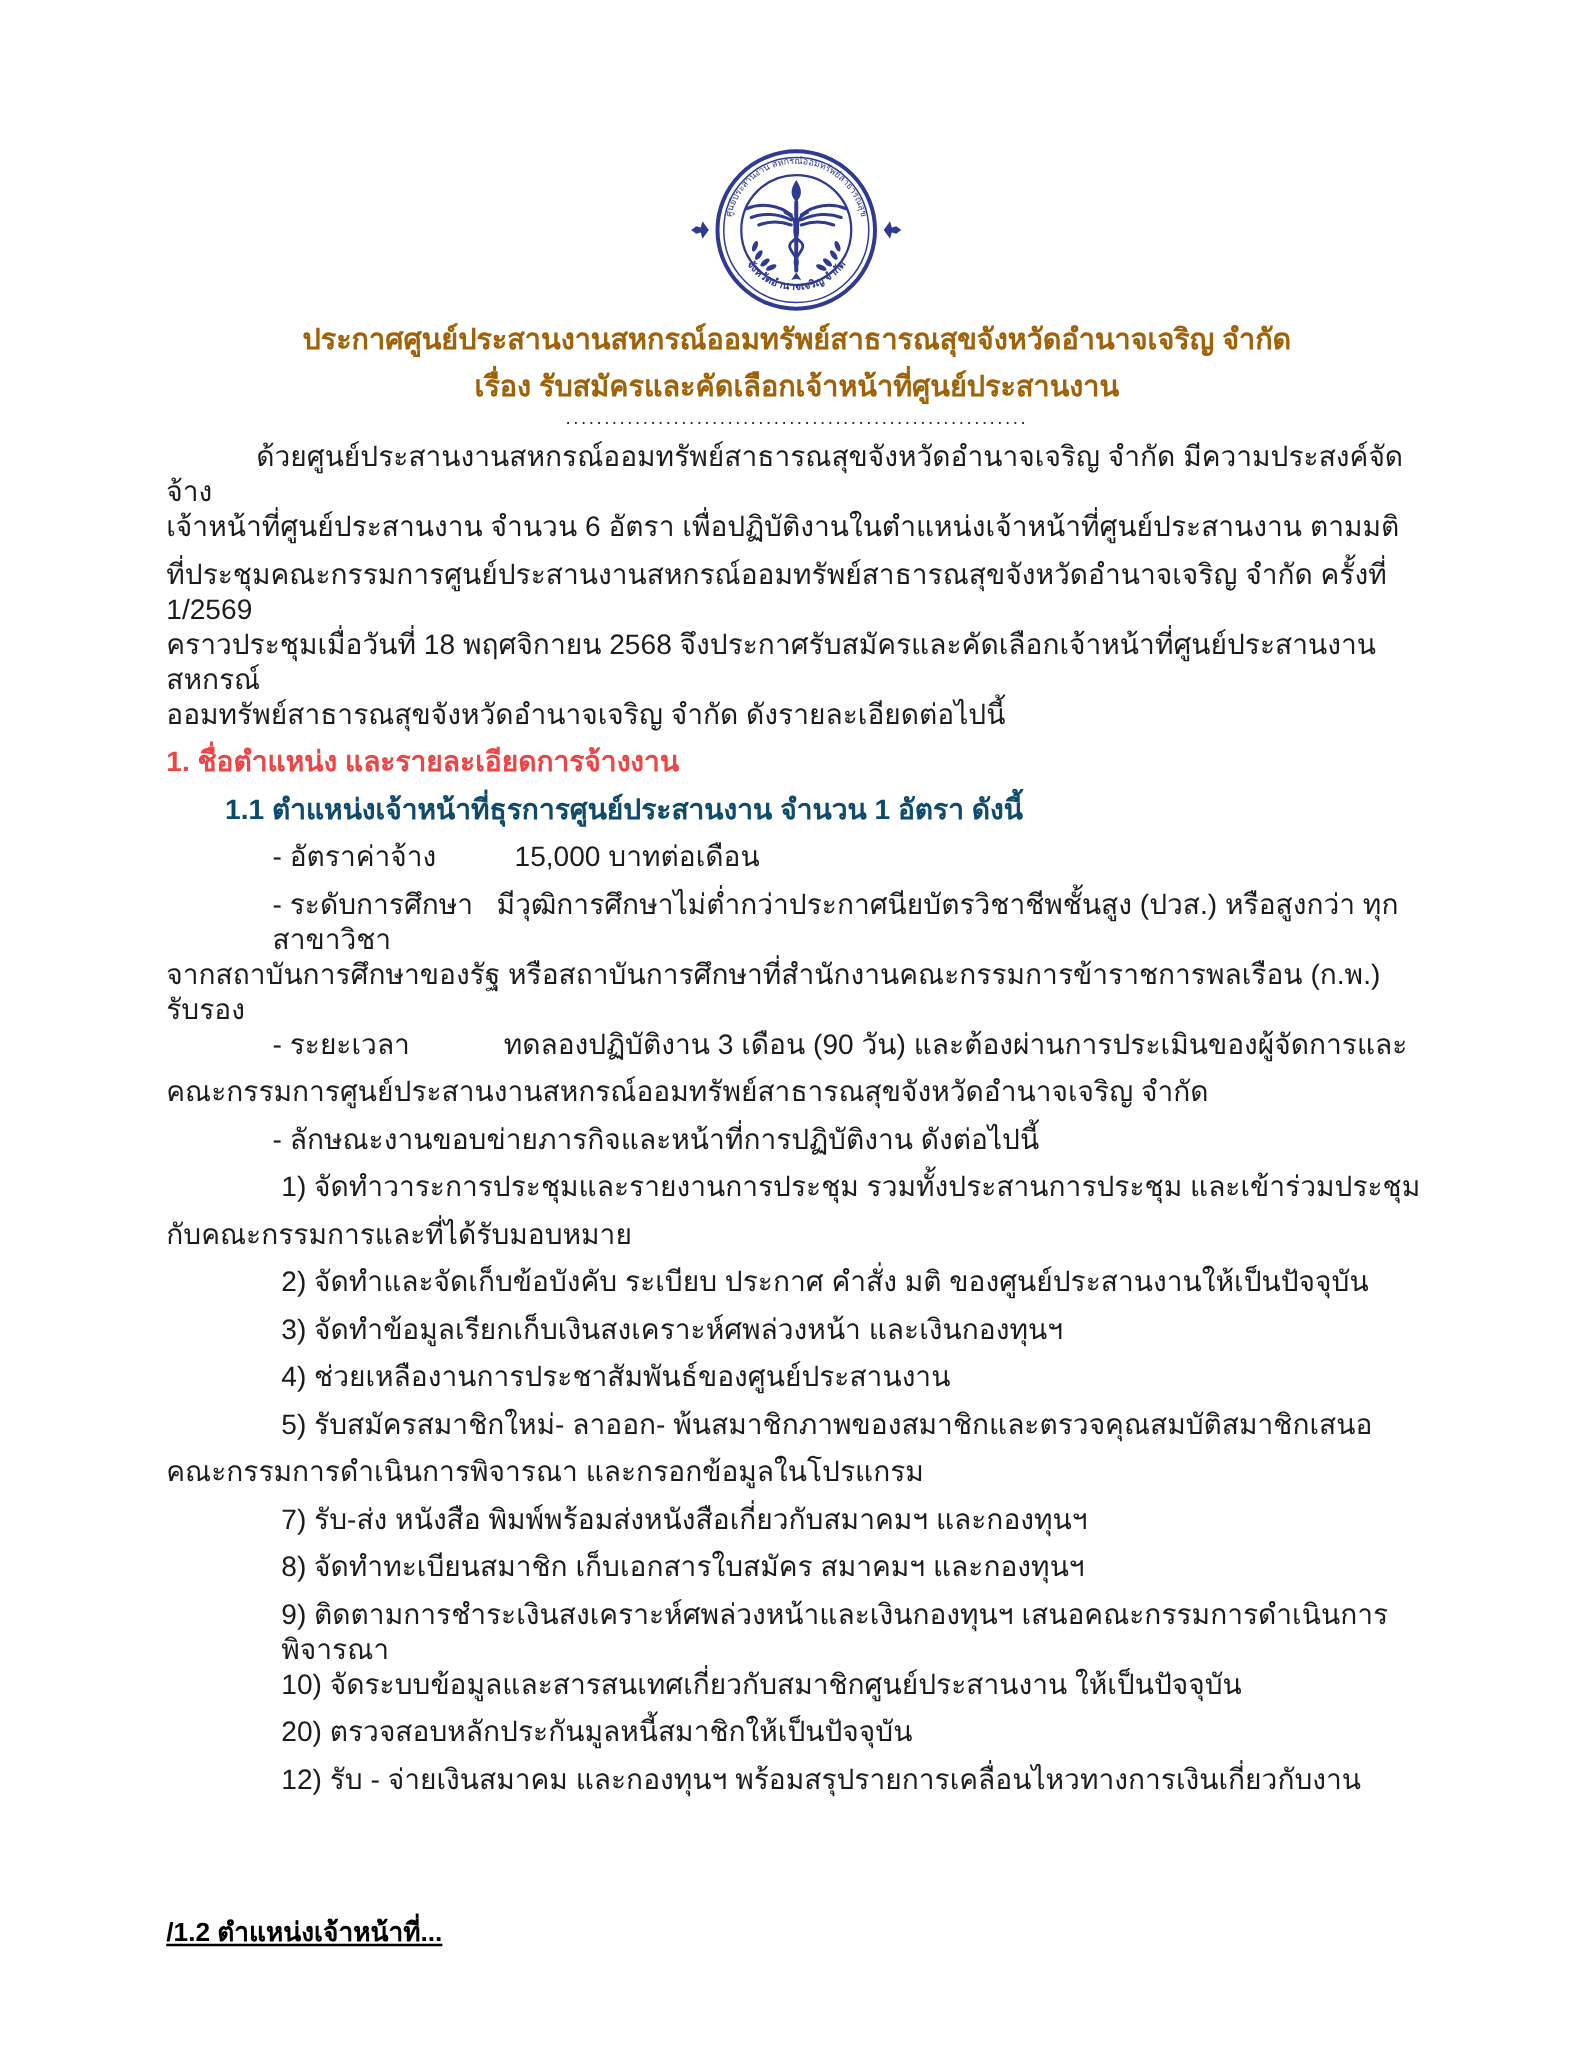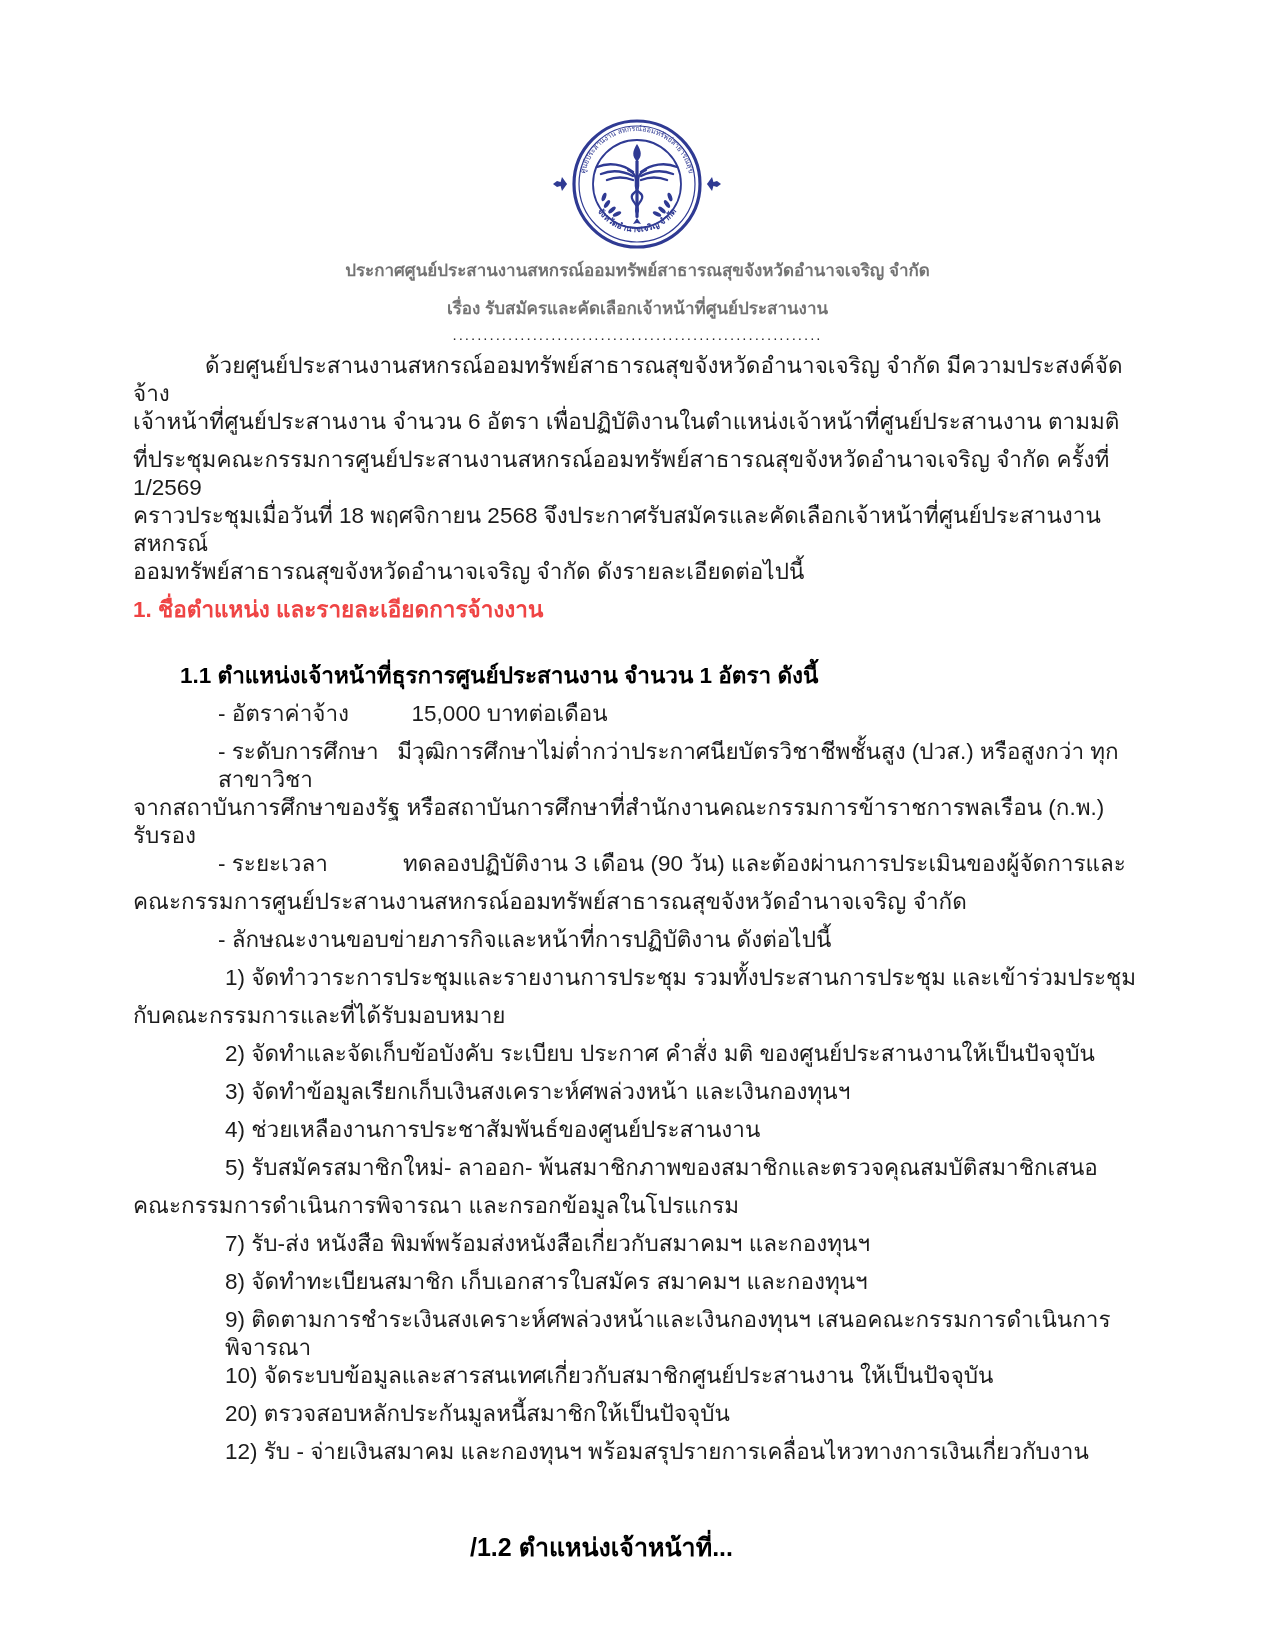--- a/index.html
+++ b/index.html
@@ -9,41 +9,41 @@
     background:#ffffff;
     font-family:"Liberation Sans","DejaVu Sans",sans-serif;
     color:#1c1c1c;
     overflow:hidden;
   }
   .logo-wrap{
     position:absolute;left:537px;top:114px;width:200px;height:140px;
   }
   .doc-header{
     position:absolute;left:0;right:0;top:252px;
-    text-align:center;font-weight:bold;color:#737373;
-    font-size:17px;line-height:38px;
+    text-align:center;font-weight:bold;color:#a16207;
+    font-size:23px;line-height:38px;
   }
   .divider{
     position:absolute;left:0;right:0;top:326px;
     text-align:center;font-size:15px;letter-spacing:2px;color:#2a2a2a;
   }
   .doc-body{
     position:absolute;left:133px;top:352px;width:1012px;
     font-size:22.5px;
   }
   .line{min-height:38px;line-height:28px;white-space:pre-wrap;}
   .first{text-indent:72px;}
   .h1{font-weight:bold;color:#ef4444;}
-  .h2{font-weight:bold;color:#000000;margin-left:47px;margin-top:28px;}
+  .h2{font-weight:bold;color:#0c4a6e;margin-left:47px;}
   .dash{margin-left:85px;}
   .num{margin-left:92px;}
   .doc-footer{
     position:absolute;left:133px;top:1528px;width:937px;
-    text-align:center;font-weight:bold;color:#000;
-    font-size:25px;line-height:38px;
+    text-align:left;font-weight:bold;color:#000;
+    font-size:21px;line-height:38px;text-decoration:underline;
   }
 </style>
 </head>
 <body>
 
 <div class="page">
 
   <div class="logo-wrap">
     <svg width="200" height="140" viewBox="0 0 200 140" color="#2f3a93">
       <g fill="none" stroke="currentColor">

